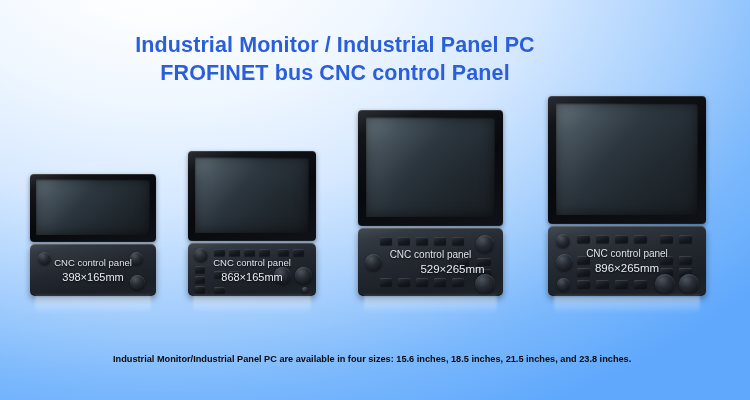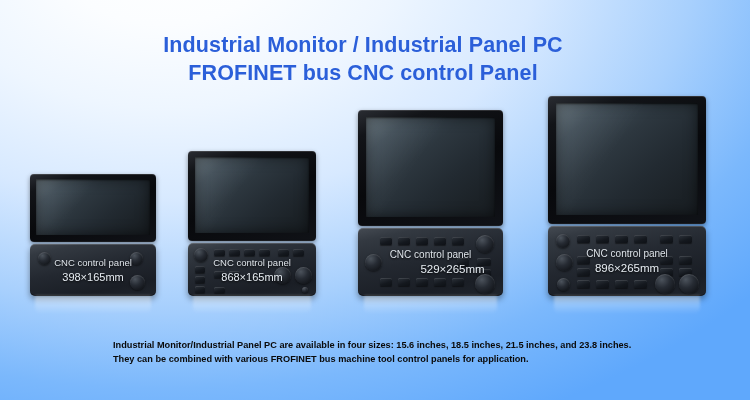--- a/index.html
+++ b/index.html
@@ -31,21 +31,20 @@
   }
 
   
   #title-block {
     position: absolute;
     top: 32px;
     left: 0;
     width: 670px;
     text-align: center;
     line-height: 1.28;
-    padding-left: 28px;
   }
   .title-line {
     color: #2b5fd9;
     font-size: 21.5px;
     font-weight: bold;
     letter-spacing: 0.1px;
     white-space: nowrap;
   }
 
   
@@ -308,16 +307,15 @@
       <div class="panel-labels">
         <div class="panel-label" style="font-size:10px;">CNC control panel</div>
         <div class="panel-size" style="font-size:11.5px;">896×265mm</div>
       </div>
     </div>
     <div class="reflection"></div>
   </div>
 
   <div id="footer-block">
     <div class="footer-line">Industrial Monitor/Industrial Panel PC are available in four sizes: 15.6 inches, 18.5 inches, 21.5 inches, and 23.8 inches.</div>
-    <div class="footer-line">They can be combined with various FROFINET bus machine tool control panels for application.</div>
   </div>
 
 </div>
 
 </body></html>

